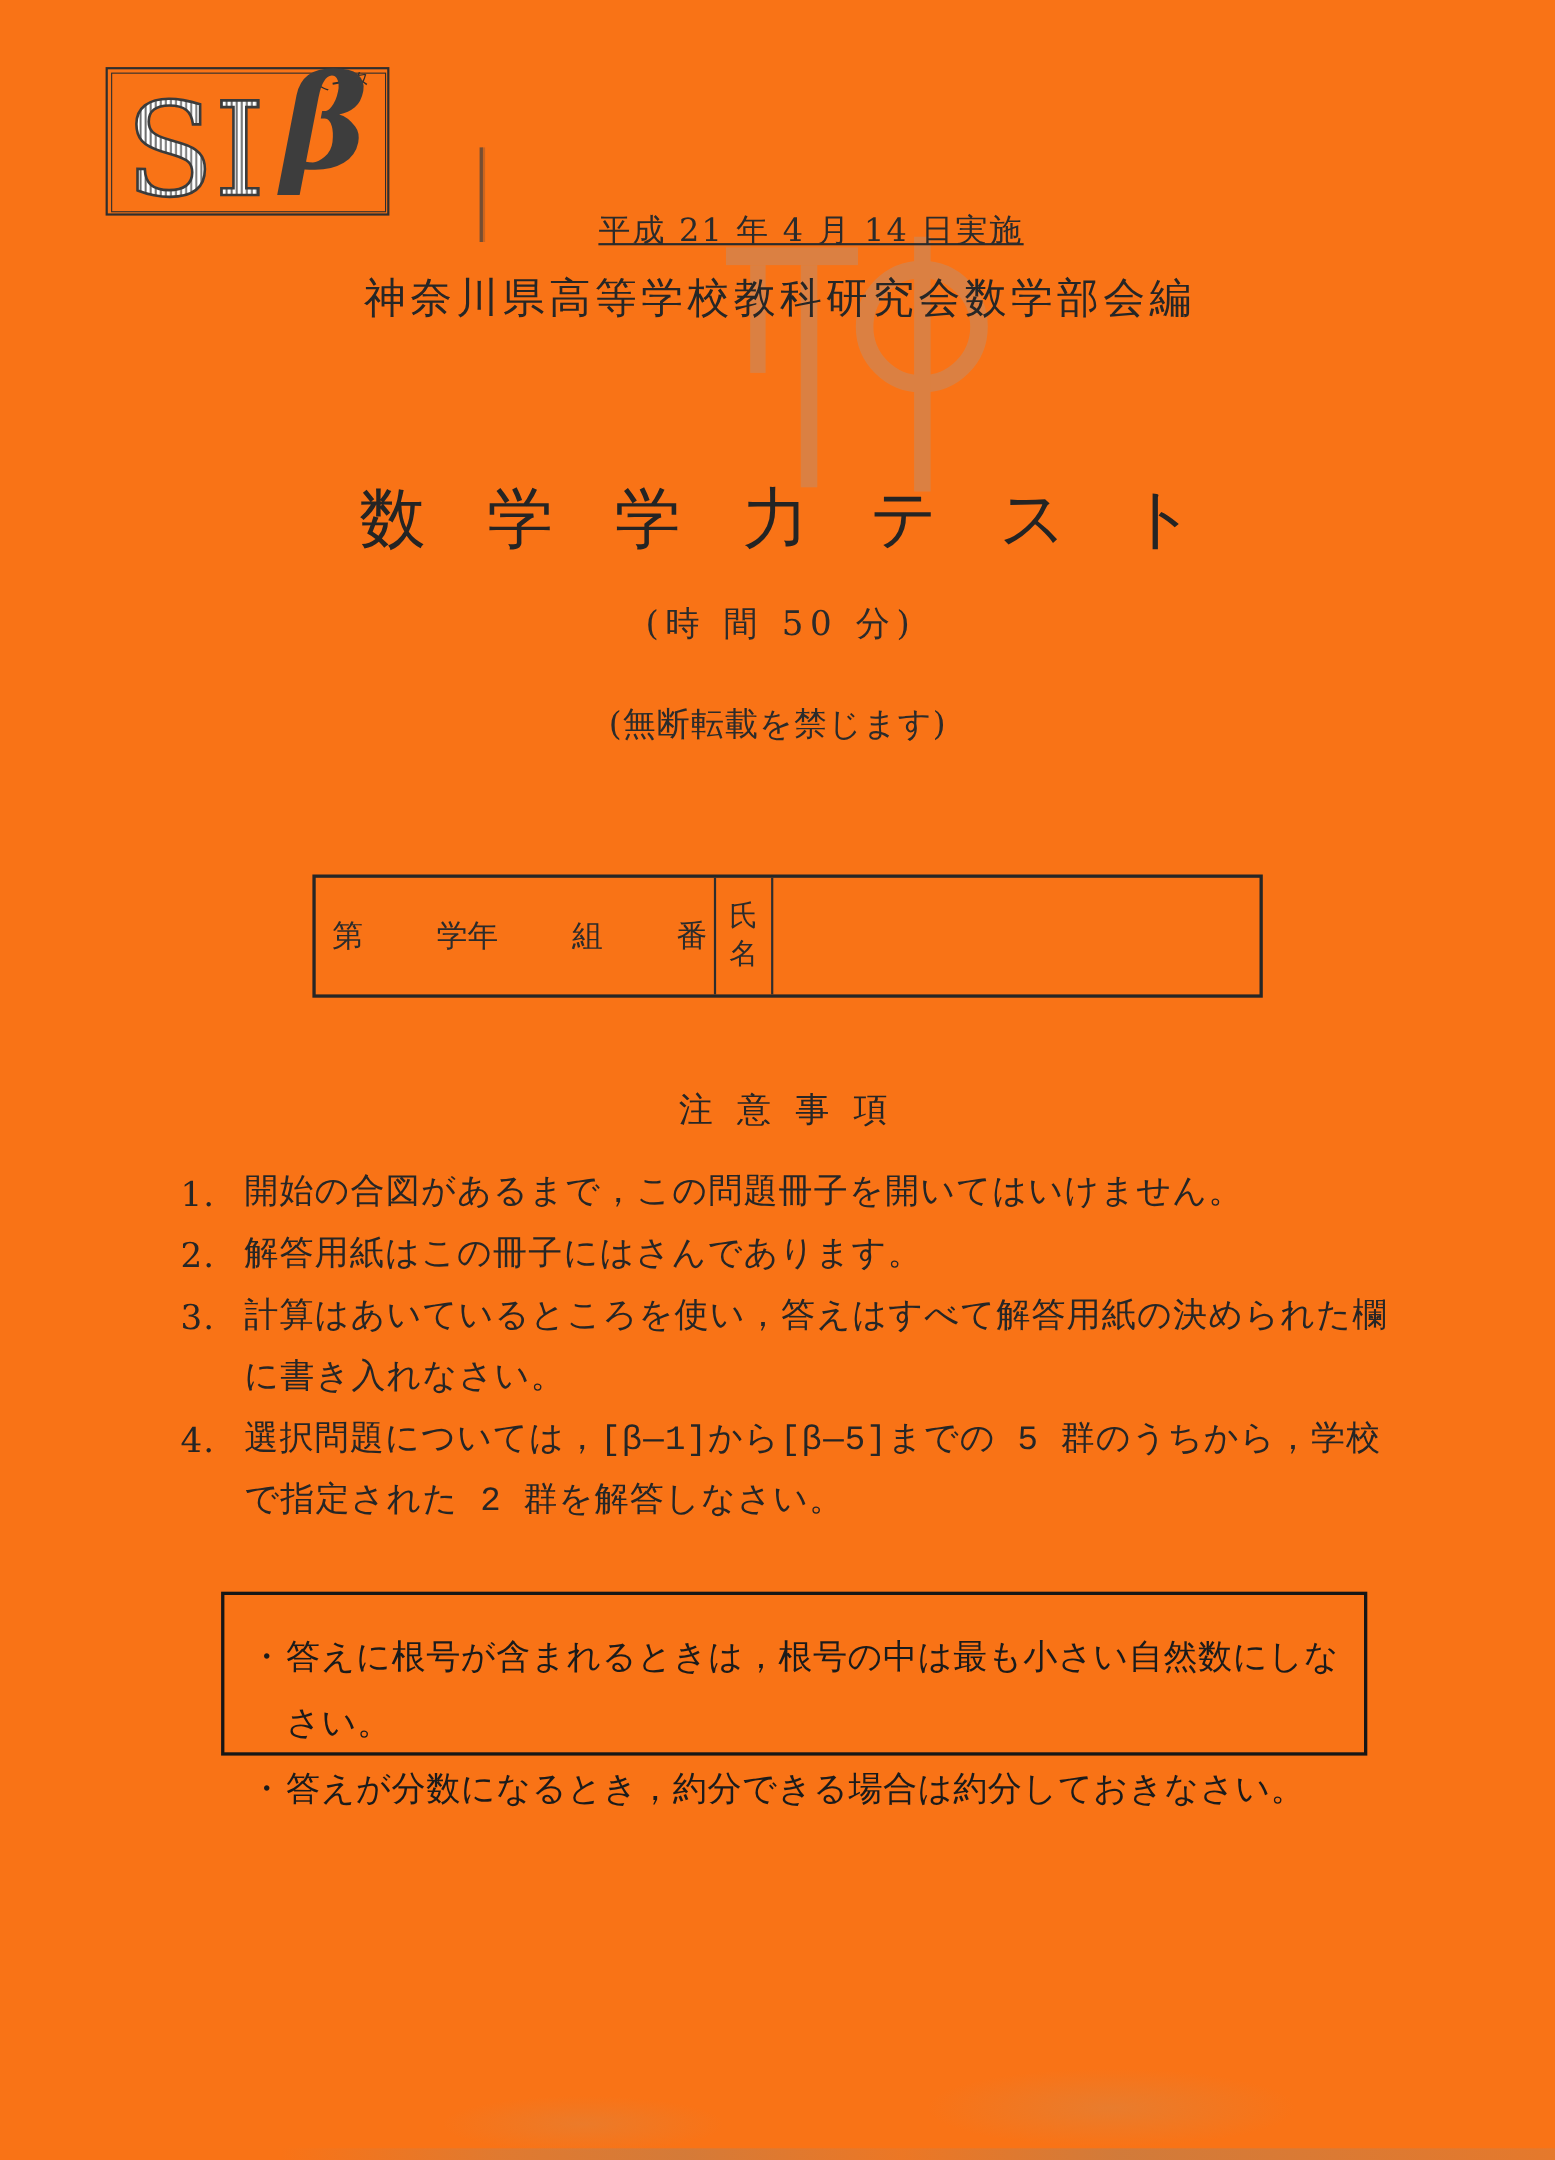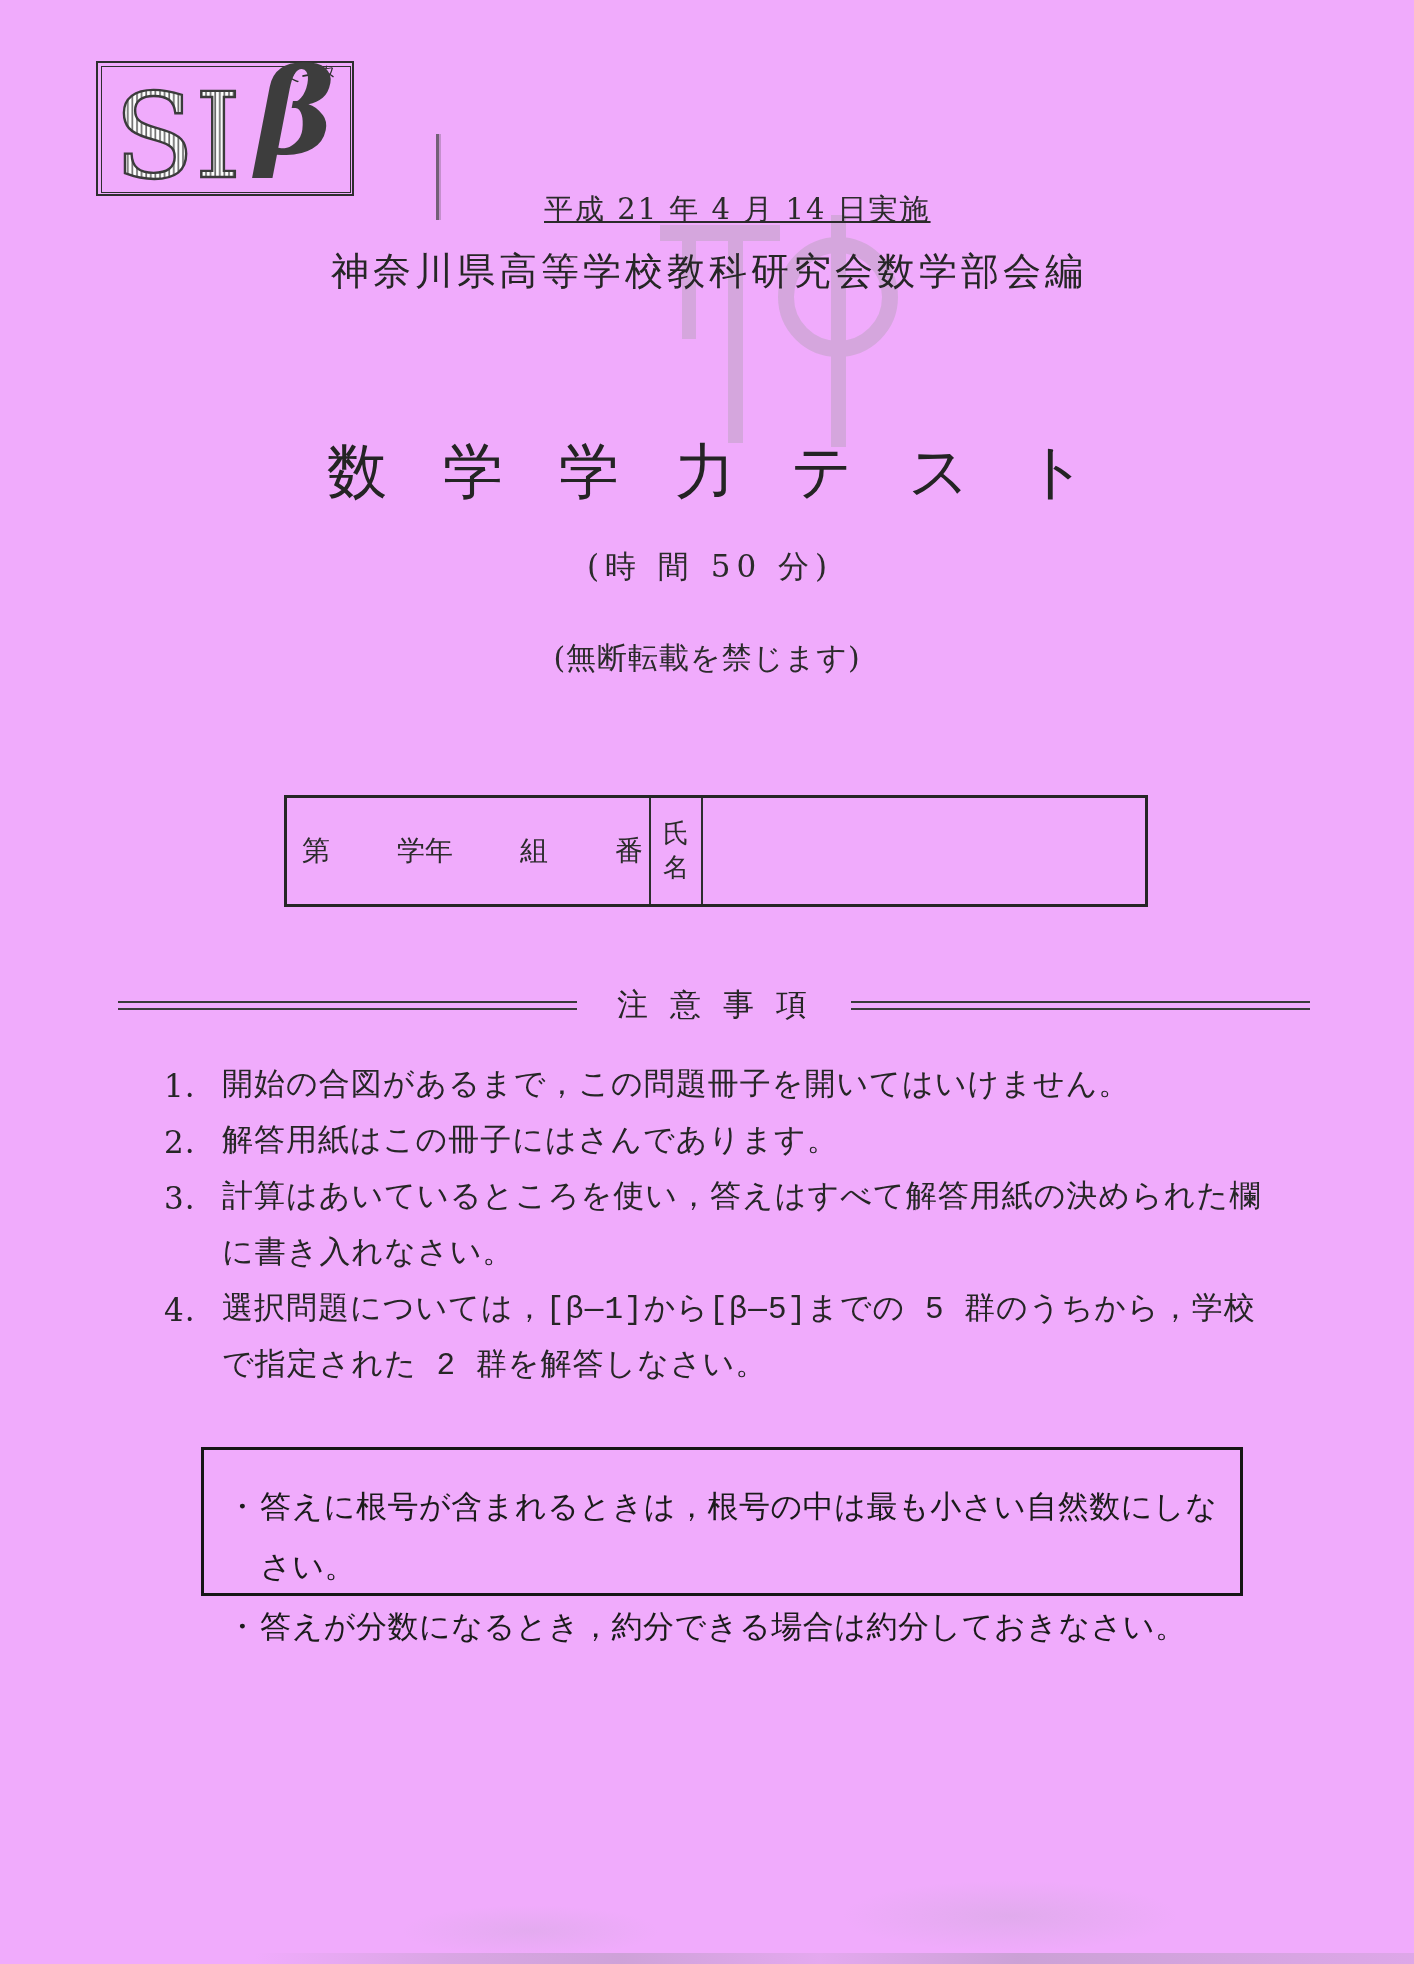--- a/index.html
+++ b/index.html
@@ -1,17 +1,17 @@
 <!DOCTYPE html>
 <html><head>
 <meta charset="utf-8">
 <style>
   html,body{margin:0;padding:0;background:#e8e8e8;}
   .page{
-    position:relative; width:1414px; height:1964px; background:#f0abfc;
+    position:relative; width:1414px; height:1964px; background:#f97316;
     font-family:"DejaVu Serif","Liberation Serif",serif; color:#2b2b2b;
     overflow:hidden; margin:0 auto;
   }
   
   .logo-box{position:absolute; left:96px; top:61px; width:258px; height:135px;
     border:2px solid #2e2e2e; padding:3px; box-sizing:border-box;}
   .logo-inner{width:100%; height:100%; border:1.5px solid #2e2e2e; position:relative;}
   .logo-si{position:absolute; left:10px; top:4px;}
   .logo-beta{position:absolute; right:16px; top:-14px; font-size:118px; line-height:1;
     font-style:italic; font-weight:bold; color:#3d3d3d; font-family:"DejaVu Serif",serif;}
@@ -43,21 +43,21 @@
   .info-table{position:absolute; left:284px; top:795px; width:864px; height:112px;
     border:3px solid #262626; box-sizing:border-box; display:flex;}
   .info-labels{width:362px; box-sizing:border-box; display:flex; align-items:center;
     justify-content:space-between; padding:0 6px 0 15px; font-size:28px;}
   .info-namelabel{width:54px; box-sizing:border-box; border-left:2px solid #2e2e2e;
     border-right:2px solid #2e2e2e; display:flex; flex-direction:column; align-items:center;
     justify-content:center; font-size:26px; line-height:1.3;}
   .info-blank{flex:1;}
   
   .notice-header{position:absolute; left:118px; top:984px; width:1192px; display:flex;
-    align-items:center; font-size:31px; color:#262626;}
+    align-items:center; font-size:31px; color:#262626;flex-direction:column;}
   .rule{flex:1; height:9px; border-top:2.5px solid #3a3a3a; border-bottom:2.5px solid #3a3a3a;
     box-sizing:border-box;}
   .notice-label{padding:0 22px 0 40px; letter-spacing:22px; white-space:nowrap;}
   .instructions{position:absolute; left:164px; top:1058px; width:1104px;
     font-size:31px; line-height:56px; letter-spacing:1px; color:#262626;}
   .instr{display:flex;}
   .instr .num{width:58px; flex:none;}
   .instr .txt{flex:1;font-family:Liberation Mono, monospace;}
   
   .answer-box{position:absolute; left:201px; top:1447px; width:1042px; height:149px;

